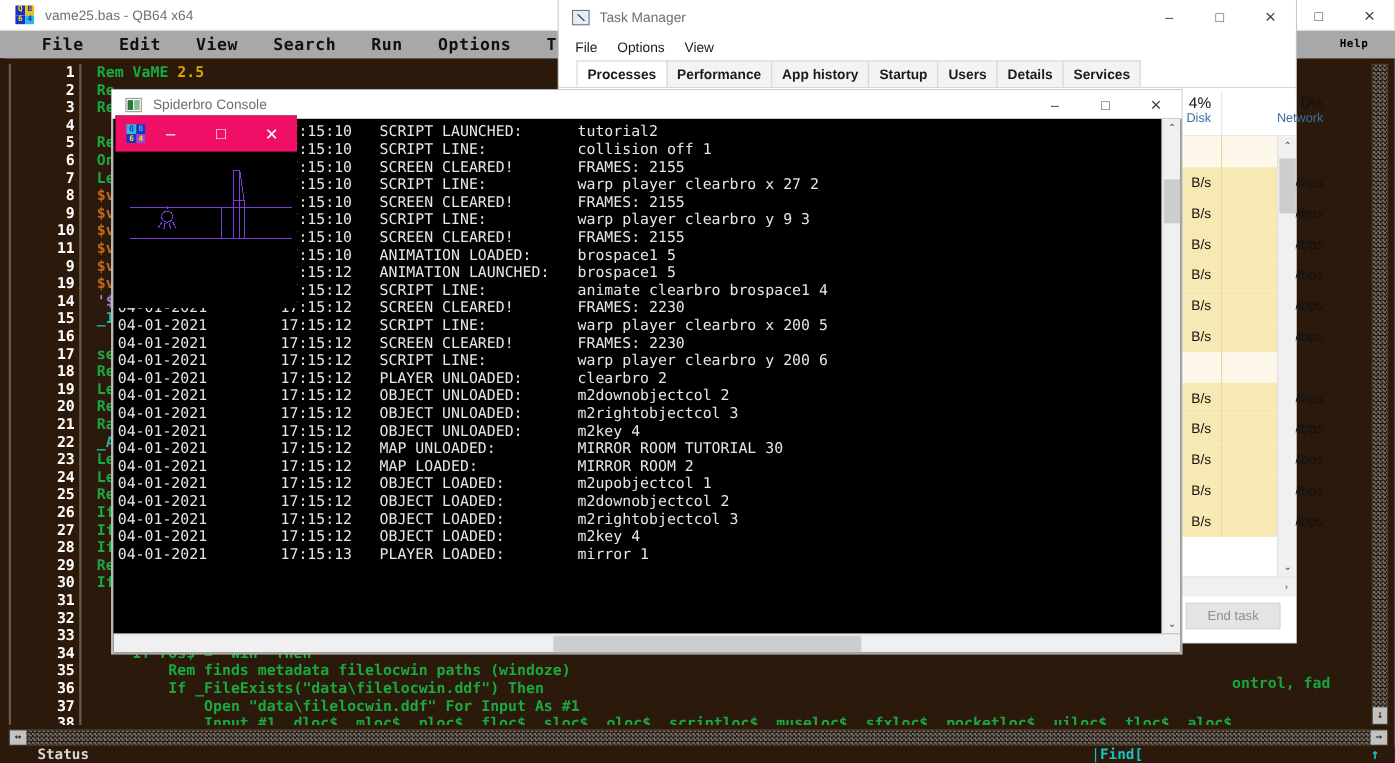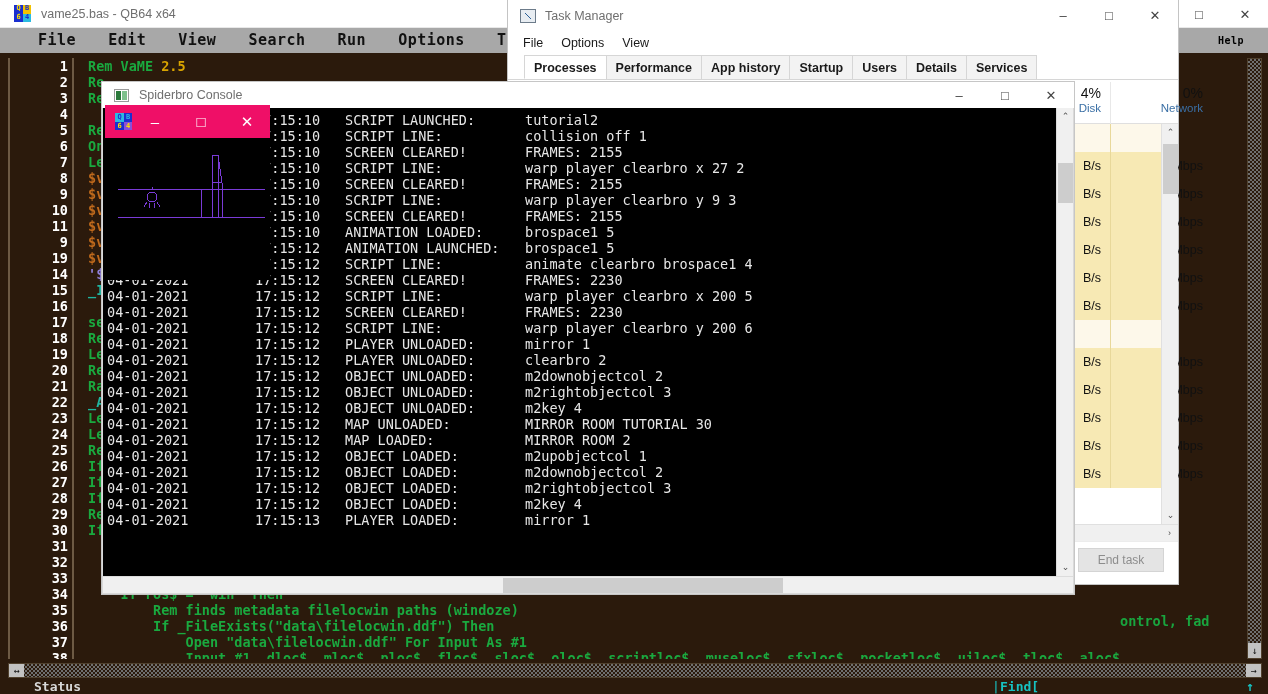--- a/index.html
+++ b/index.html
@@ -529,21 +529,20 @@
           <div class="log-line"><span class="log-date">04-01-2021</span><span class="log-time">17:15:10</span><span class="log-kind">SCREEN CLEARED!</span><span>FRAMES: 2155</span></div>
           <div class="log-line"><span class="log-date">04-01-2021</span><span class="log-time">17:15:10</span><span class="log-kind">SCRIPT LINE:</span><span>warp player clearbro y 9 3</span></div>
           <div class="log-line"><span class="log-date">04-01-2021</span><span class="log-time">17:15:10</span><span class="log-kind">SCREEN CLEARED!</span><span>FRAMES: 2155</span></div>
           <div class="log-line"><span class="log-date">04-01-2021</span><span class="log-time">17:15:10</span><span class="log-kind">ANIMATION LOADED:</span><span>brospace1 5</span></div>
           <div class="log-line"><span class="log-date">04-01-2021</span><span class="log-time">17:15:12</span><span class="log-kind">ANIMATION LAUNCHED:</span><span>brospace1 5</span></div>
           <div class="log-line"><span class="log-date">04-01-2021</span><span class="log-time">17:15:12</span><span class="log-kind">SCRIPT LINE:</span><span>animate clearbro brospace1 4</span></div>
           <div class="log-line"><span class="log-date">04-01-2021</span><span class="log-time">17:15:12</span><span class="log-kind">SCREEN CLEARED!</span><span>FRAMES: 2230</span></div>
           <div class="log-line"><span class="log-date">04-01-2021</span><span class="log-time">17:15:12</span><span class="log-kind">SCRIPT LINE:</span><span>warp player clearbro x 200 5</span></div>
           <div class="log-line"><span class="log-date">04-01-2021</span><span class="log-time">17:15:12</span><span class="log-kind">SCREEN CLEARED!</span><span>FRAMES: 2230</span></div>
           <div class="log-line"><span class="log-date">04-01-2021</span><span class="log-time">17:15:12</span><span class="log-kind">SCRIPT LINE:</span><span>warp player clearbro y 200 6</span></div>
-          <div class="log-line"><span class="log-date">04-01-2021</span><span class="log-time">17:15:12</span><span class="log-kind">PLAYER UNLOADED:</span><span>mirror 1</span></div>
           <div class="log-line"><span class="log-date">04-01-2021</span><span class="log-time">17:15:12</span><span class="log-kind">PLAYER UNLOADED:</span><span>clearbro 2</span></div>
           <div class="log-line"><span class="log-date">04-01-2021</span><span class="log-time">17:15:12</span><span class="log-kind">OBJECT UNLOADED:</span><span>m2downobjectcol 2</span></div>
           <div class="log-line"><span class="log-date">04-01-2021</span><span class="log-time">17:15:12</span><span class="log-kind">OBJECT UNLOADED:</span><span>m2rightobjectcol 3</span></div>
           <div class="log-line"><span class="log-date">04-01-2021</span><span class="log-time">17:15:12</span><span class="log-kind">OBJECT UNLOADED:</span><span>m2key 4</span></div>
           <div class="log-line"><span class="log-date">04-01-2021</span><span class="log-time">17:15:12</span><span class="log-kind">MAP UNLOADED:</span><span>MIRROR ROOM TUTORIAL 30</span></div>
           <div class="log-line"><span class="log-date">04-01-2021</span><span class="log-time">17:15:12</span><span class="log-kind">MAP LOADED:</span><span>MIRROR ROOM 2</span></div>
           <div class="log-line"><span class="log-date">04-01-2021</span><span class="log-time">17:15:12</span><span class="log-kind">OBJECT LOADED:</span><span>m2upobjectcol 1</span></div>
           <div class="log-line"><span class="log-date">04-01-2021</span><span class="log-time">17:15:12</span><span class="log-kind">OBJECT LOADED:</span><span>m2downobjectcol 2</span></div>
           <div class="log-line"><span class="log-date">04-01-2021</span><span class="log-time">17:15:12</span><span class="log-kind">OBJECT LOADED:</span><span>m2rightobjectcol 3</span></div>
           <div class="log-line"><span class="log-date">04-01-2021</span><span class="log-time">17:15:12</span><span class="log-kind">OBJECT LOADED:</span><span>m2key 4</span></div>

